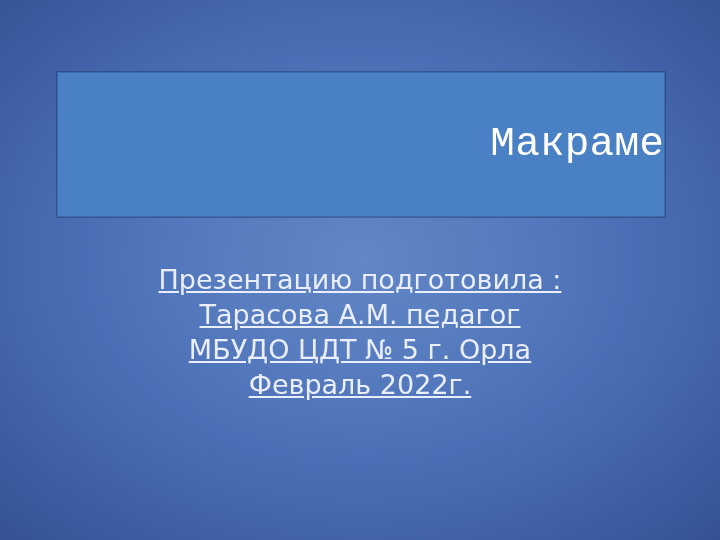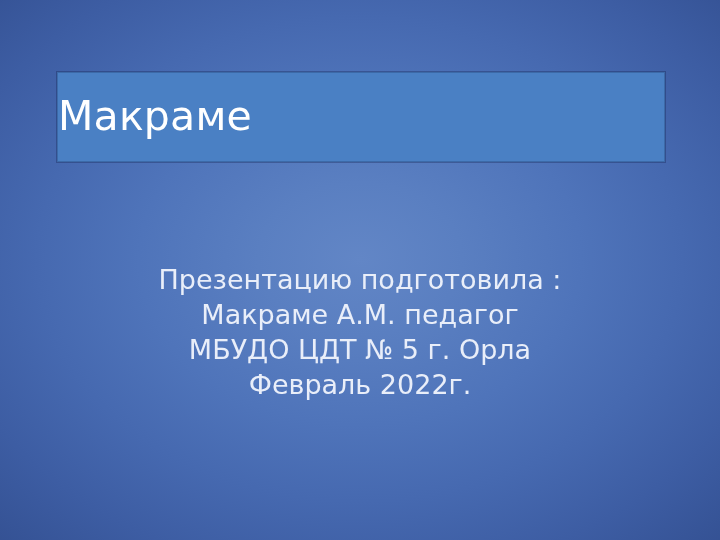--- a/index.html
+++ b/index.html
@@ -29,28 +29,29 @@
         #1b2a59 97%,
         #192550 100%);
   }
 
   
   #title-box {
     position: absolute;
     left: 57px;
     top: 72px;
     width: 608px;
-    height: 90px;
+    height: 145px;
     box-sizing: border-box;
     background: #4a80c4;
     border: 1px solid #3c6aa8;
     box-shadow: 0 0 0 1px rgba(20, 35, 80, 0.35);
     display: flex;
     align-items: center;
-    justify-content: flex-start;
+    justify-content: flex-end;
+    font-family: Liberation Mono, monospace;
   }
 
   #title-text {
     color: #ffffff;
     font-size: 41px;
     line-height: 1.1;
     font-weight: 400;
     letter-spacing: 0.2px;
     text-align: center;
     white-space: nowrap;
@@ -72,36 +73,37 @@
     font-weight: 400;
     margin: 0;
     text-align: center;
   }
 
   .body-para + .body-para {
   }
 
   .para-wrap-line {
     display: block;
+    text-decoration: underline;
   }
 </style>
 </head>
 <body>
 
 <div id="slide">
 
   <div id="title-box">
     <div id="title-text">Макраме</div>
   </div>
 
   <div id="body-box">
 
     <p class="body-para">
       <span class="para-wrap-line">Презентацию подготовила :</span>
-      <span class="para-wrap-line">Макраме А.М. педагог</span>
+      <span class="para-wrap-line">Тарасова А.М. педагог</span>
     </p>
 
     <p class="body-para">
       <span class="para-wrap-line">МБУДО ЦДТ № 5 г. Орла</span>
     </p>
 
     <p class="body-para">
       <span class="para-wrap-line">Февраль 2022г.</span>
     </p>
 

